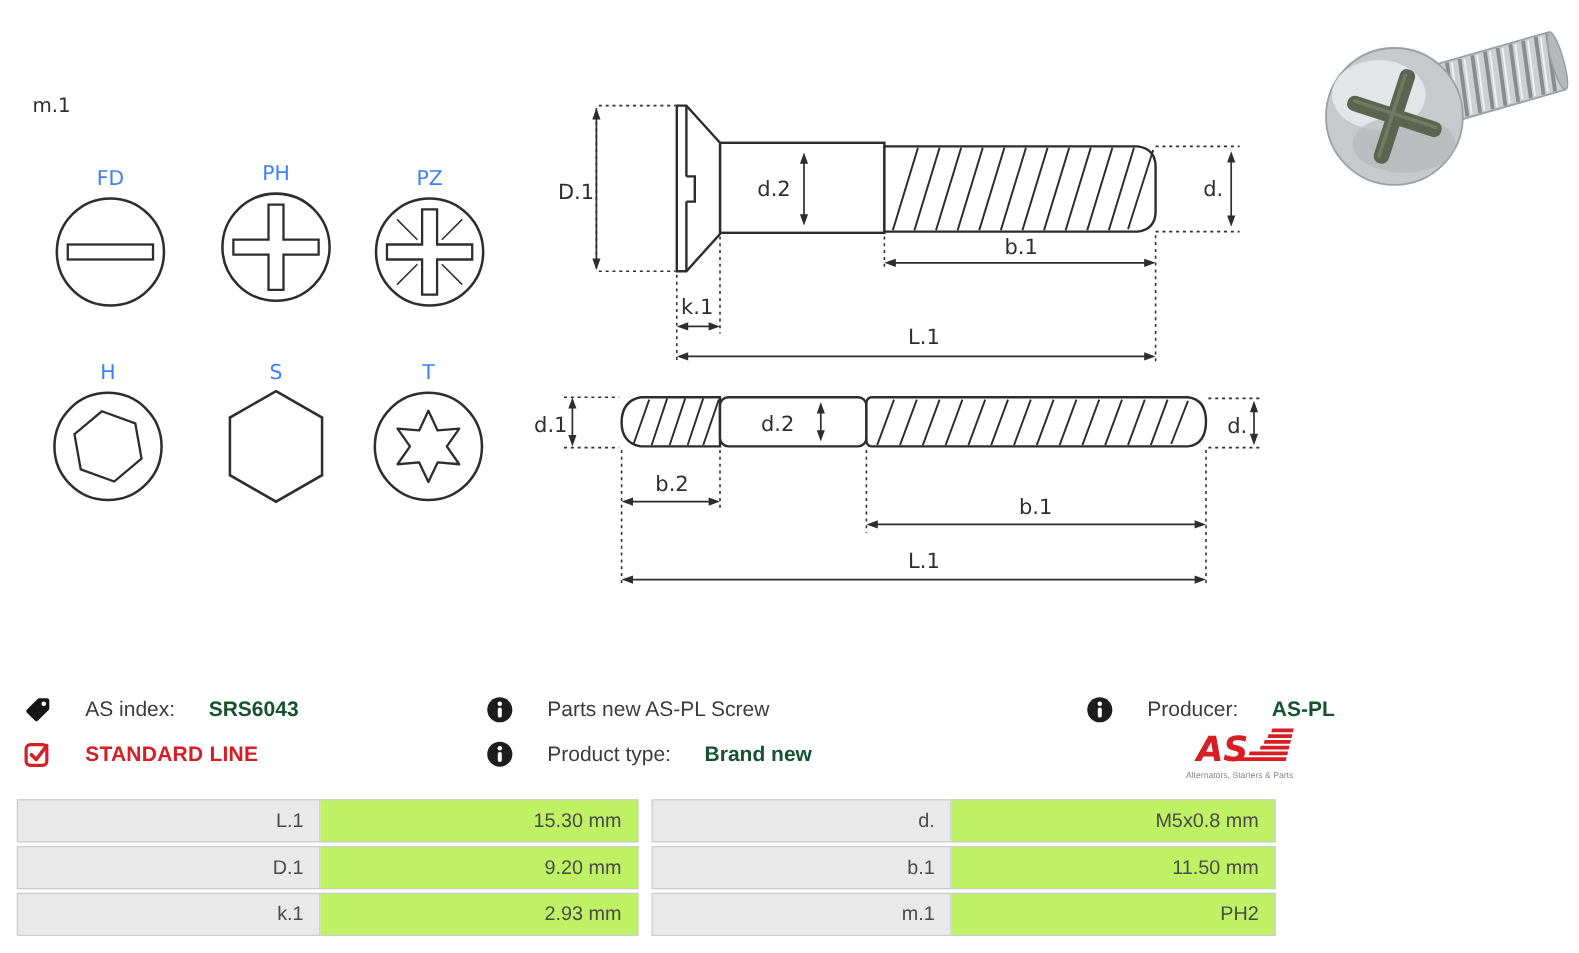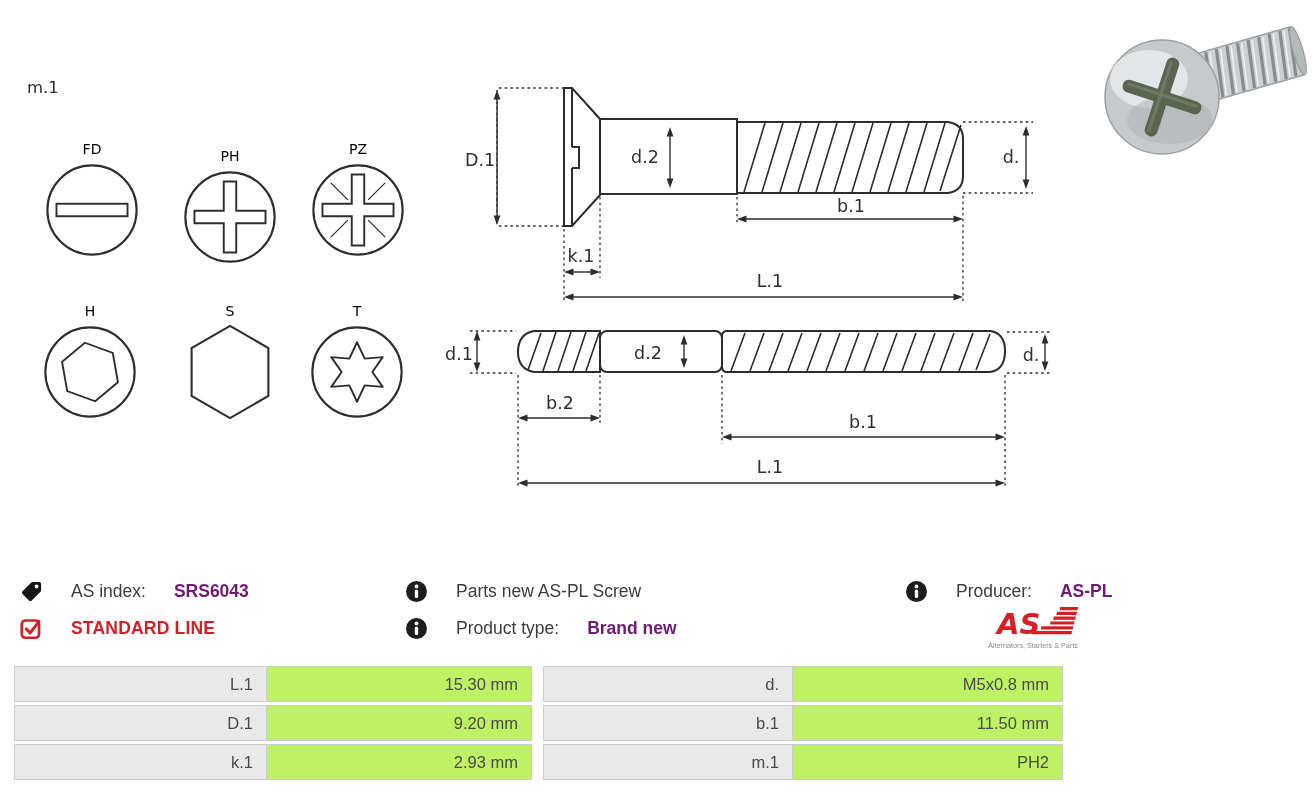--- a/index.html
+++ b/index.html
@@ -2,41 +2,41 @@
 <html><head>
 <meta charset="utf-8">
 <style>
   html,body{margin:0;padding:0;background:#fff;}
   #canvas{position:relative;width:1316px;height:794px;background:#fff;overflow:hidden;
           font-family:"Liberation Sans",sans-serif;color:#3e3e3e;}
   
   .param-label{position:absolute;left:27px;top:78px;font-size:16.5px;color:#2e2e2e;
                font-family:"DejaVu Sans",sans-serif;}
   .drive-cell{position:absolute;width:96px;text-align:center;}
-  .drive-cell .code{font-size:14px;color:#000000;font-family:"DejaVu Sans",sans-serif;
+  .drive-cell .code{font-size:17px;color:#3b82f6;font-family:"DejaVu Sans",sans-serif;
                     display:block;height:24px;line-height:22px;}
   .drive-cell svg{width:96px;height:96px;display:block;}
   .dshape{fill:none;stroke:#2e2e2e;stroke-width:2.2;}
   .dthin{fill:none;stroke:#2e2e2e;stroke-width:1.3;}
   
   #tech-drawing{position:absolute;left:440px;top:60px;width:660px;height:460px;}
   #tech-drawing .body{fill:#fff;stroke:#2d2d2d;stroke-width:2;}
   #tech-drawing .edge{fill:none;stroke:#2d2d2d;stroke-width:2;}
   #tech-drawing .hatch{stroke:#2d2d2d;stroke-width:1.6;}
   #tech-drawing .dim{stroke:#2d2d2d;stroke-width:1.4;fill:none;}
   #tech-drawing .dot{stroke:#2d2d2d;stroke-width:1.3;fill:none;stroke-dasharray:2.5 3.2;}
   #tech-drawing .ah{fill:#2d2d2d;}
   #tech-drawing text{font-family:"DejaVu Sans",sans-serif;font-size:17.5px;fill:#2e2e2e;}
   
   #product-photo{position:absolute;left:1090px;top:0;width:226px;height:170px;}
   
   .info-row{position:absolute;display:flex;align-items:center;gap:28px;height:26px;
             font-size:17.5px;color:#3c3c3c;white-space:nowrap;}
   .info-row svg{width:23px;height:23px;flex:0 0 auto;}
-  .info-row b{font-weight:700;color:#701a75;}
+  .info-row b{font-weight:700;color:#14532d;}
   .red-line{color:#d81e25;font-weight:700;letter-spacing:.2px;}
   .c1{left:20px;} .c2{left:405px;} .c3{left:905px;}
   .r1{top:578px;} .r2{top:615px;}
   #brand-logo{position:absolute;left:983px;top:604px;width:100px;height:54px;}
   
   .spec-row{position:absolute;height:36px;display:flex;box-sizing:border-box;}
   .spec-row .cell{box-sizing:border-box;border:1px solid #ccc;height:36px;line-height:34px;
                   text-align:right;padding-right:13px;font-size:16.5px;color:#4a4a4a;}
   .spec-row .lab{background:#e9e9e9;}
   .spec-row .val{background:#bef264;border-left:none;}
@@ -50,21 +50,21 @@
 
   <div class="param-label">m.1</div>
 
   <div class="drive-cell" style="left:44px;top:138px">
     <span class="code">FD</span>
     <svg viewBox="0 0 100 100">
       <circle class="dshape" cx="50" cy="50" r="46.5"></circle>
       <rect class="dthin" x="13" y="43.5" width="74" height="13" style="stroke-width:2"></rect>
     </svg>
   </div>
-  <div class="drive-cell" style="left:182px;top:145px">
+  <div class="drive-cell" style="left:182px;top:134px">
     <span class="code">PH</span>
     <svg viewBox="0 0 100 100">
       <circle class="dshape" cx="50" cy="50" r="46.5"></circle>
       <path class="dshape" style="stroke-width:2" d="M43.5,13 H56.5 V43.5 H87 V56.5 H56.5 V87 H43.5 V56.5 H13 V43.5 H43.5 Z"></path>
     </svg>
   </div>
   <div class="drive-cell" style="left:310px;top:138px">
     <span class="code">PZ</span>
     <svg viewBox="0 0 100 100">
       <circle class="dshape" cx="50" cy="50" r="46.5"></circle>

